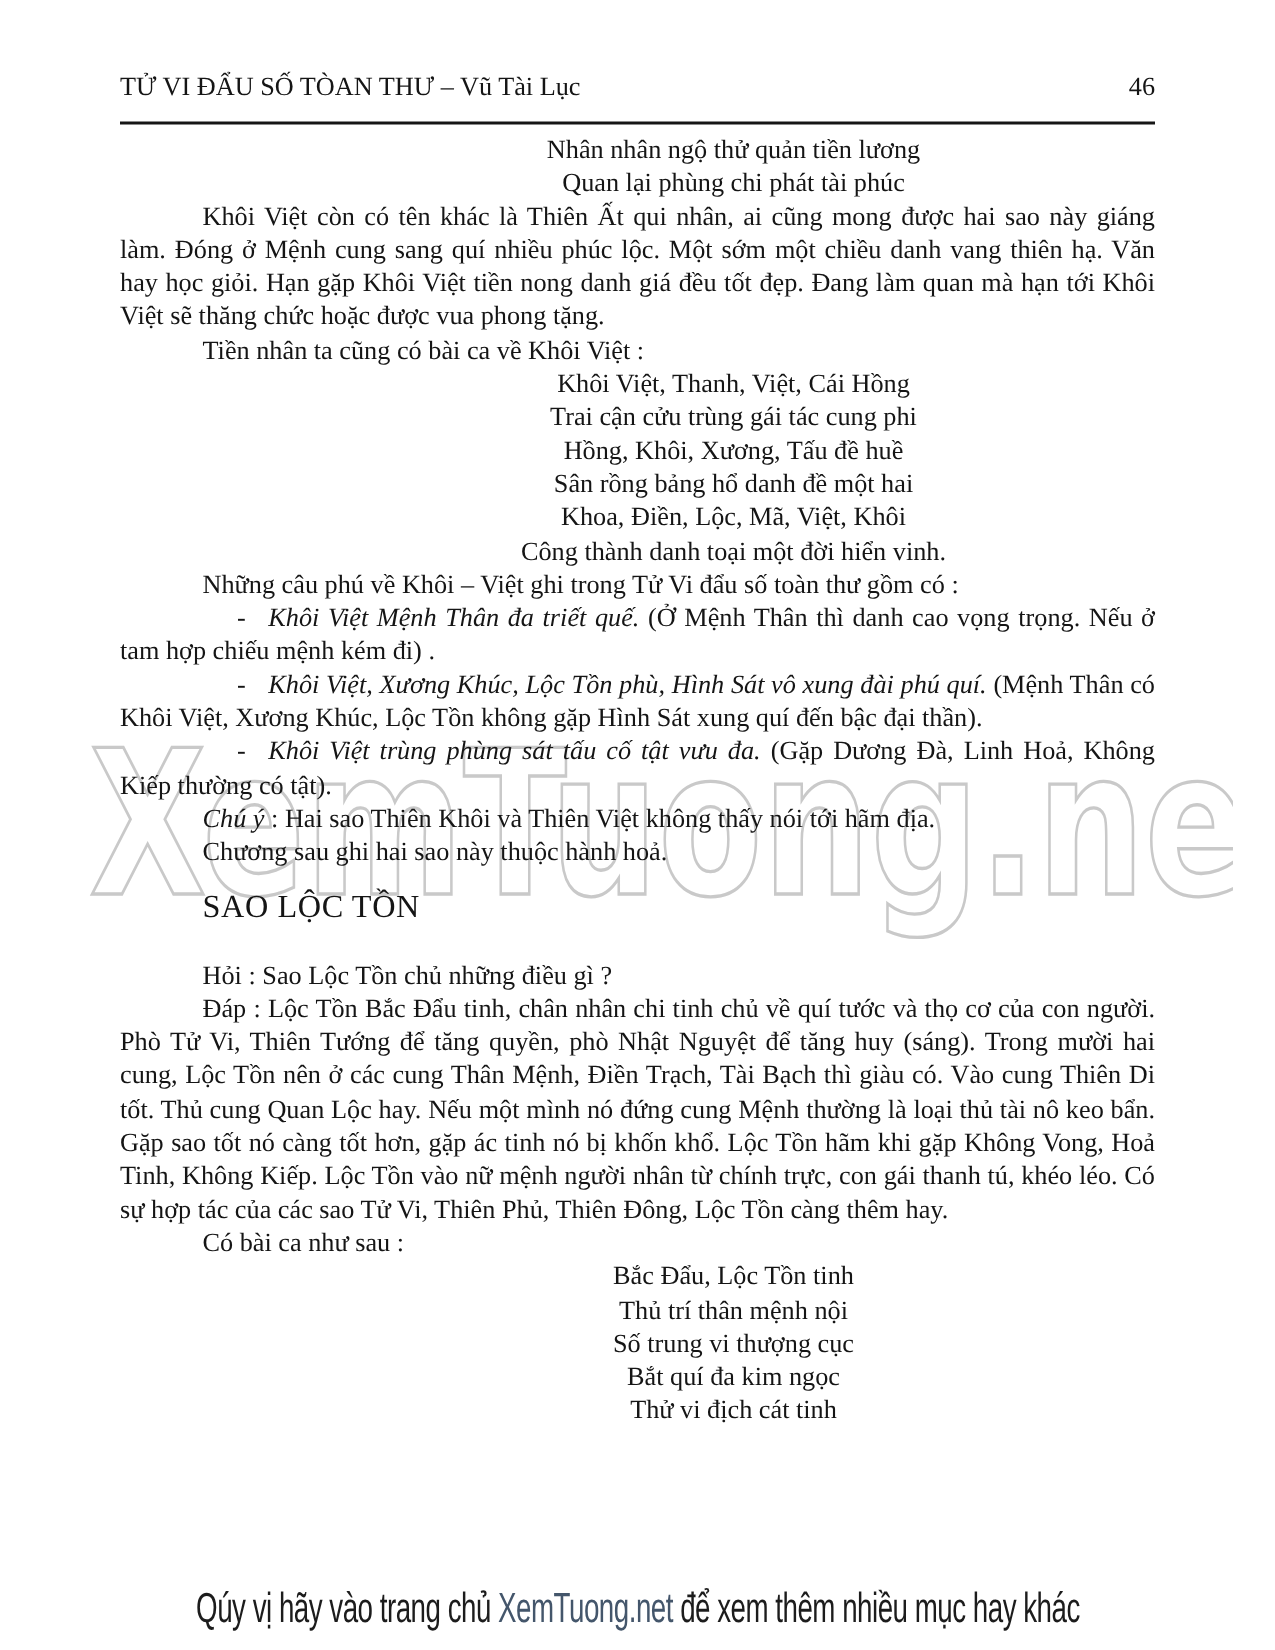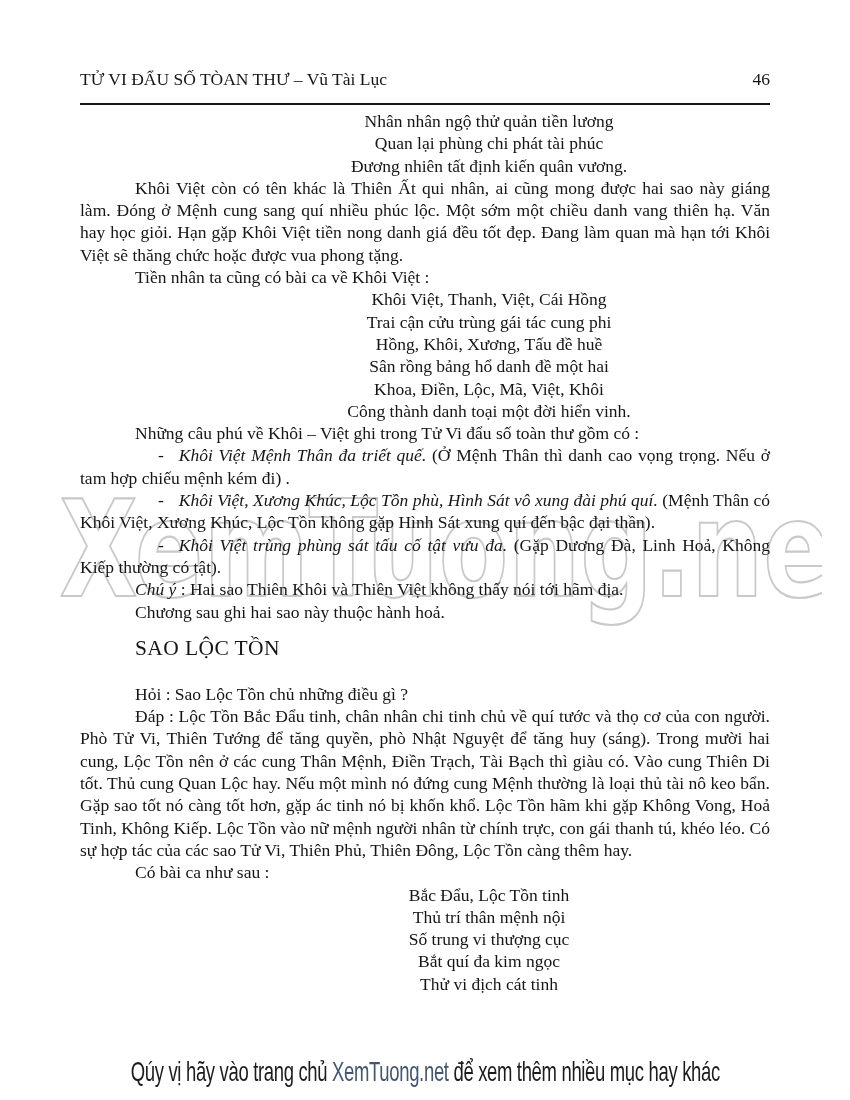--- a/index.html
+++ b/index.html
@@ -1,20 +1,20 @@
 <!DOCTYPE html>
 <html><head>
 <meta charset="utf-8">
 <style>
   html,body{margin:0;padding:0;background:#ffffff;}
   .page{position:relative;width:850px;height:1100px;background:#fff;overflow:hidden;
         font-family:"Liberation Serif", serif;color:#151515;}
   .content{position:absolute;left:80px;top:0;width:690px;}
   .pg-header{display:flex;justify-content:space-between;align-items:center;
-             padding-top:68px;font-size:17.5px;line-height:22px;}
+             padding-top:46px;font-size:17.5px;line-height:22px;}
   .rule{border-top:2px solid #161616;margin-top:13px;}
   .body-text{margin-top:5px;font-size:17.5px;line-height:22.3px;position:relative;z-index:1;}
   .body-text p{margin:0;text-align:justify;}
   p.indent{text-indent:55px;}
   p.li{text-indent:78px;}
   .dash{padding-right:15px;}
   .it{font-style:italic;}
   .verse{padding-left:128px;}
   .verse p{text-align:center;}
   h2.section{font-size:21.5px;font-weight:normal;margin:11px 0 21px 55px;
@@ -41,21 +41,20 @@
       <span>TỬ VI ĐẨU SỐ TÒAN THƯ – Vũ Tài Lục</span>
       <span>46</span>
     </div>
     <div class="rule"></div>
 
     <div class="body-text">
 
       <div class="verse">
         <p>Nhân nhân ngộ thử quản tiền lương</p>
         <p>Quan lại phùng chi phát tài phúc</p>
-        <p>Đương nhiên tất định kiến quân vương.</p>
       </div>
 
       <p class="indent">Khôi Việt còn có tên khác là Thiên Ất qui nhân, ai cũng mong được hai sao này giáng làm. Đóng ở Mệnh cung sang quí nhiều phúc lộc. Một sớm một chiều danh vang thiên hạ. Văn hay học giỏi. Hạn gặp Khôi Việt tiền nong danh giá đều tốt đẹp. Đang làm quan mà hạn tới Khôi Việt sẽ thăng chức hoặc được vua phong tặng.</p>
       <p class="indent">Tiền nhân ta cũng có bài ca về Khôi Việt :</p>
 
       <div class="verse">
         <p>Khôi Việt, Thanh, Việt, Cái Hồng</p>
         <p>Trai cận cửu trùng gái tác cung phi</p>
         <p>Hồng, Khôi, Xương, Tấu đề huề</p>
         <p>Sân rồng bảng hổ danh đề một hai</p>

